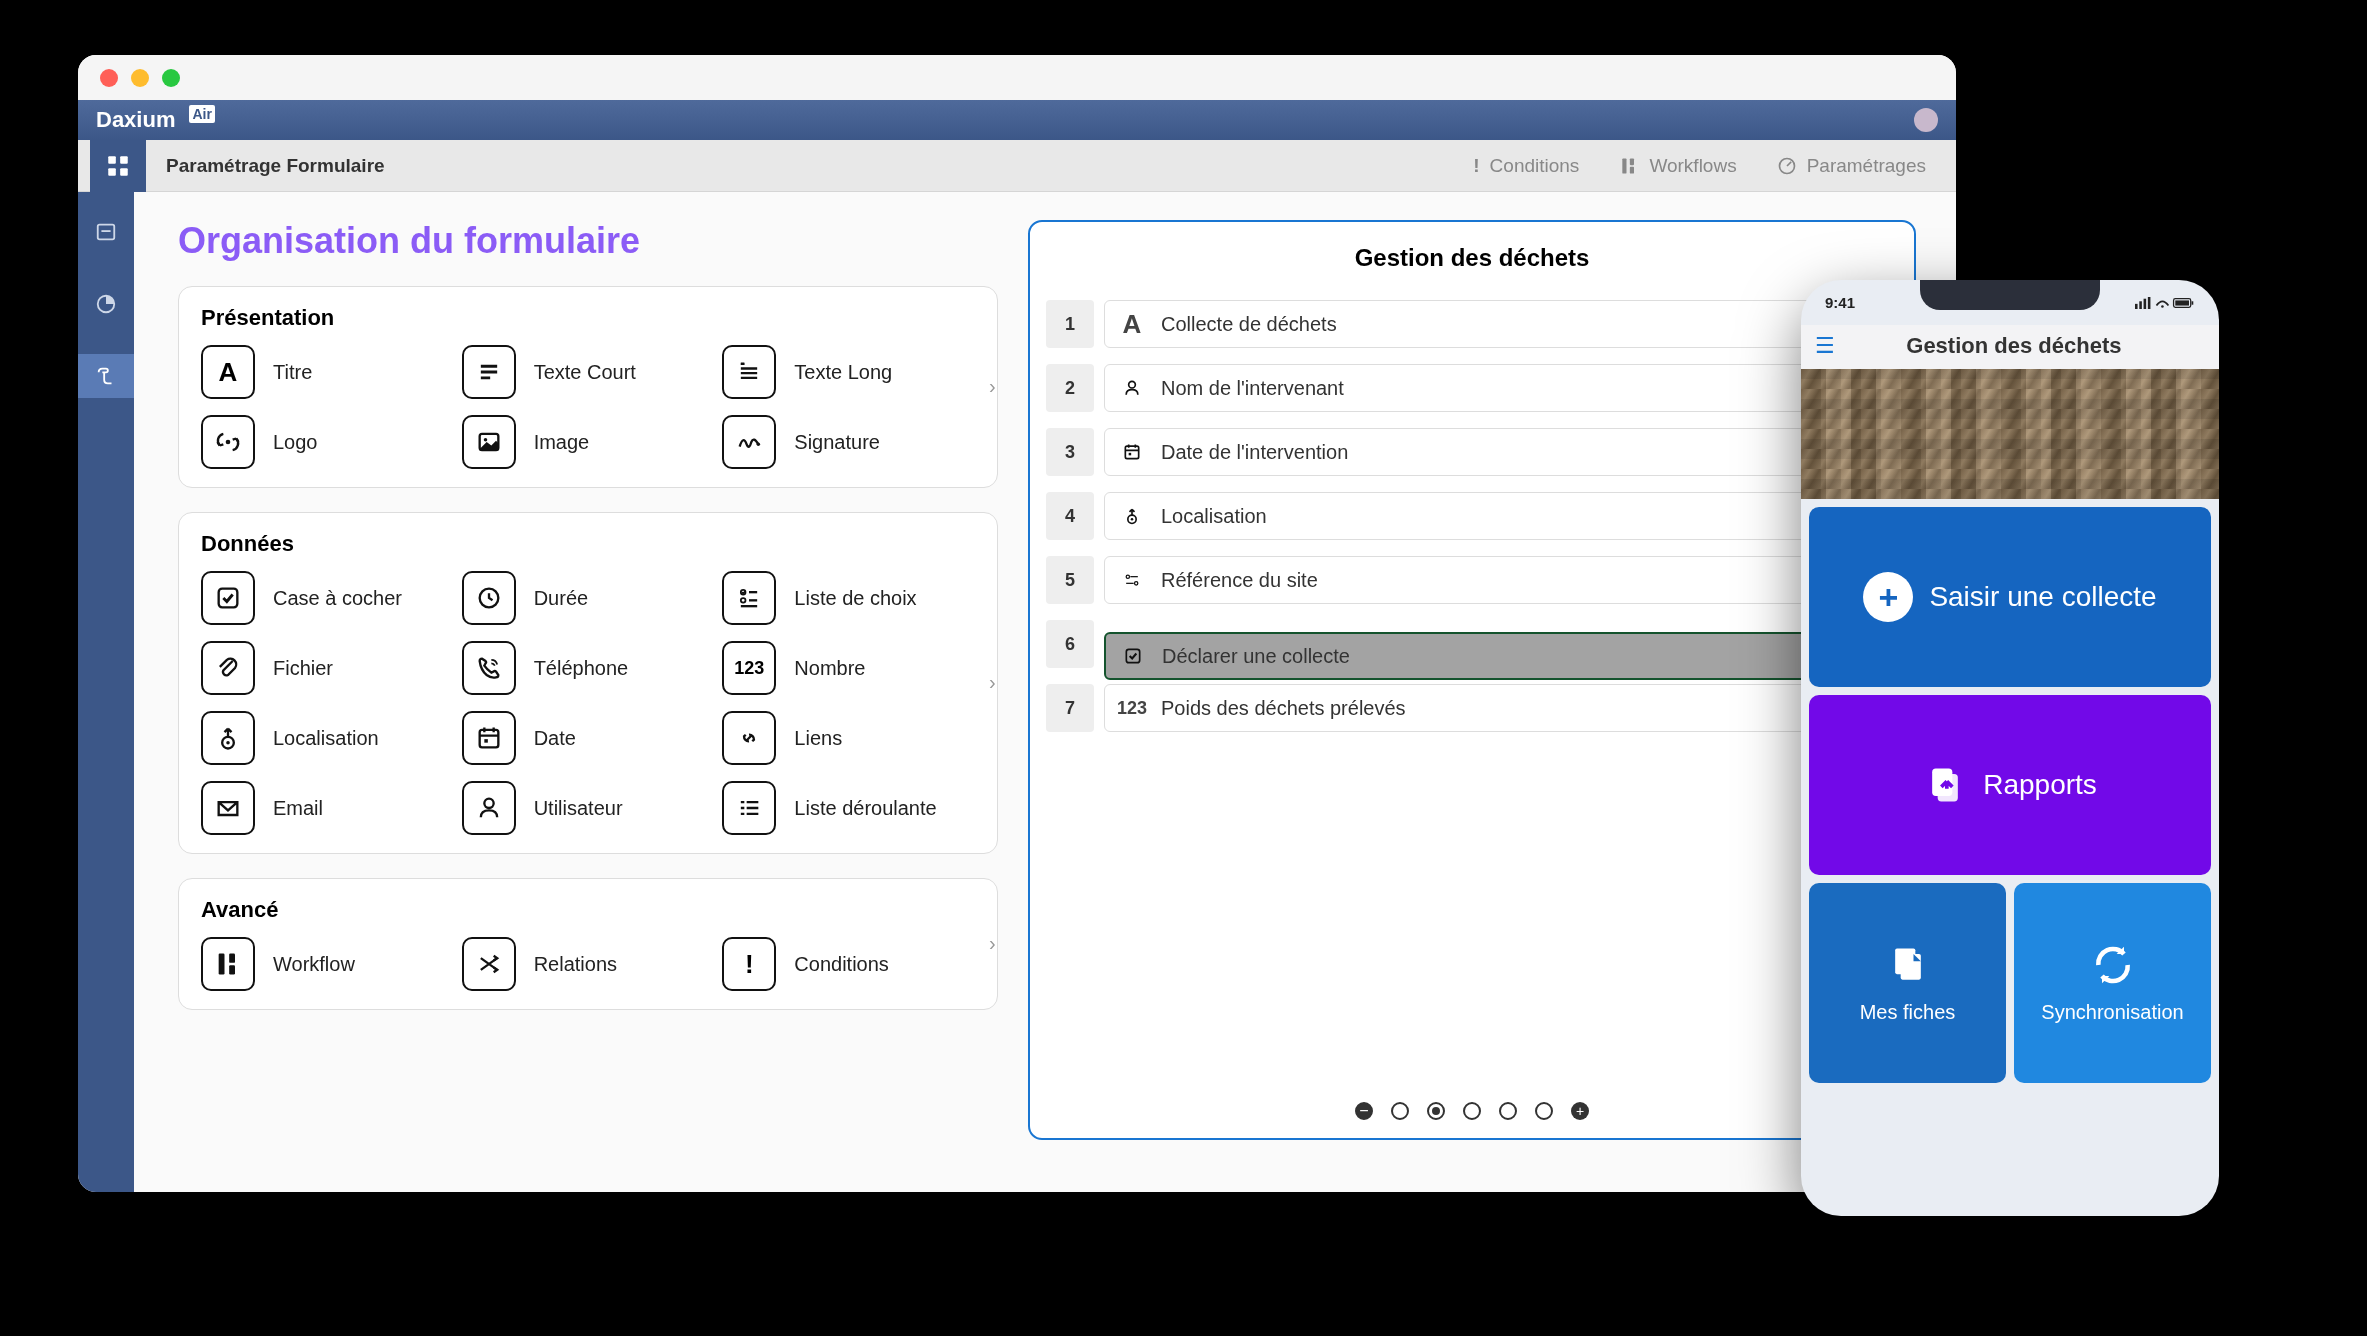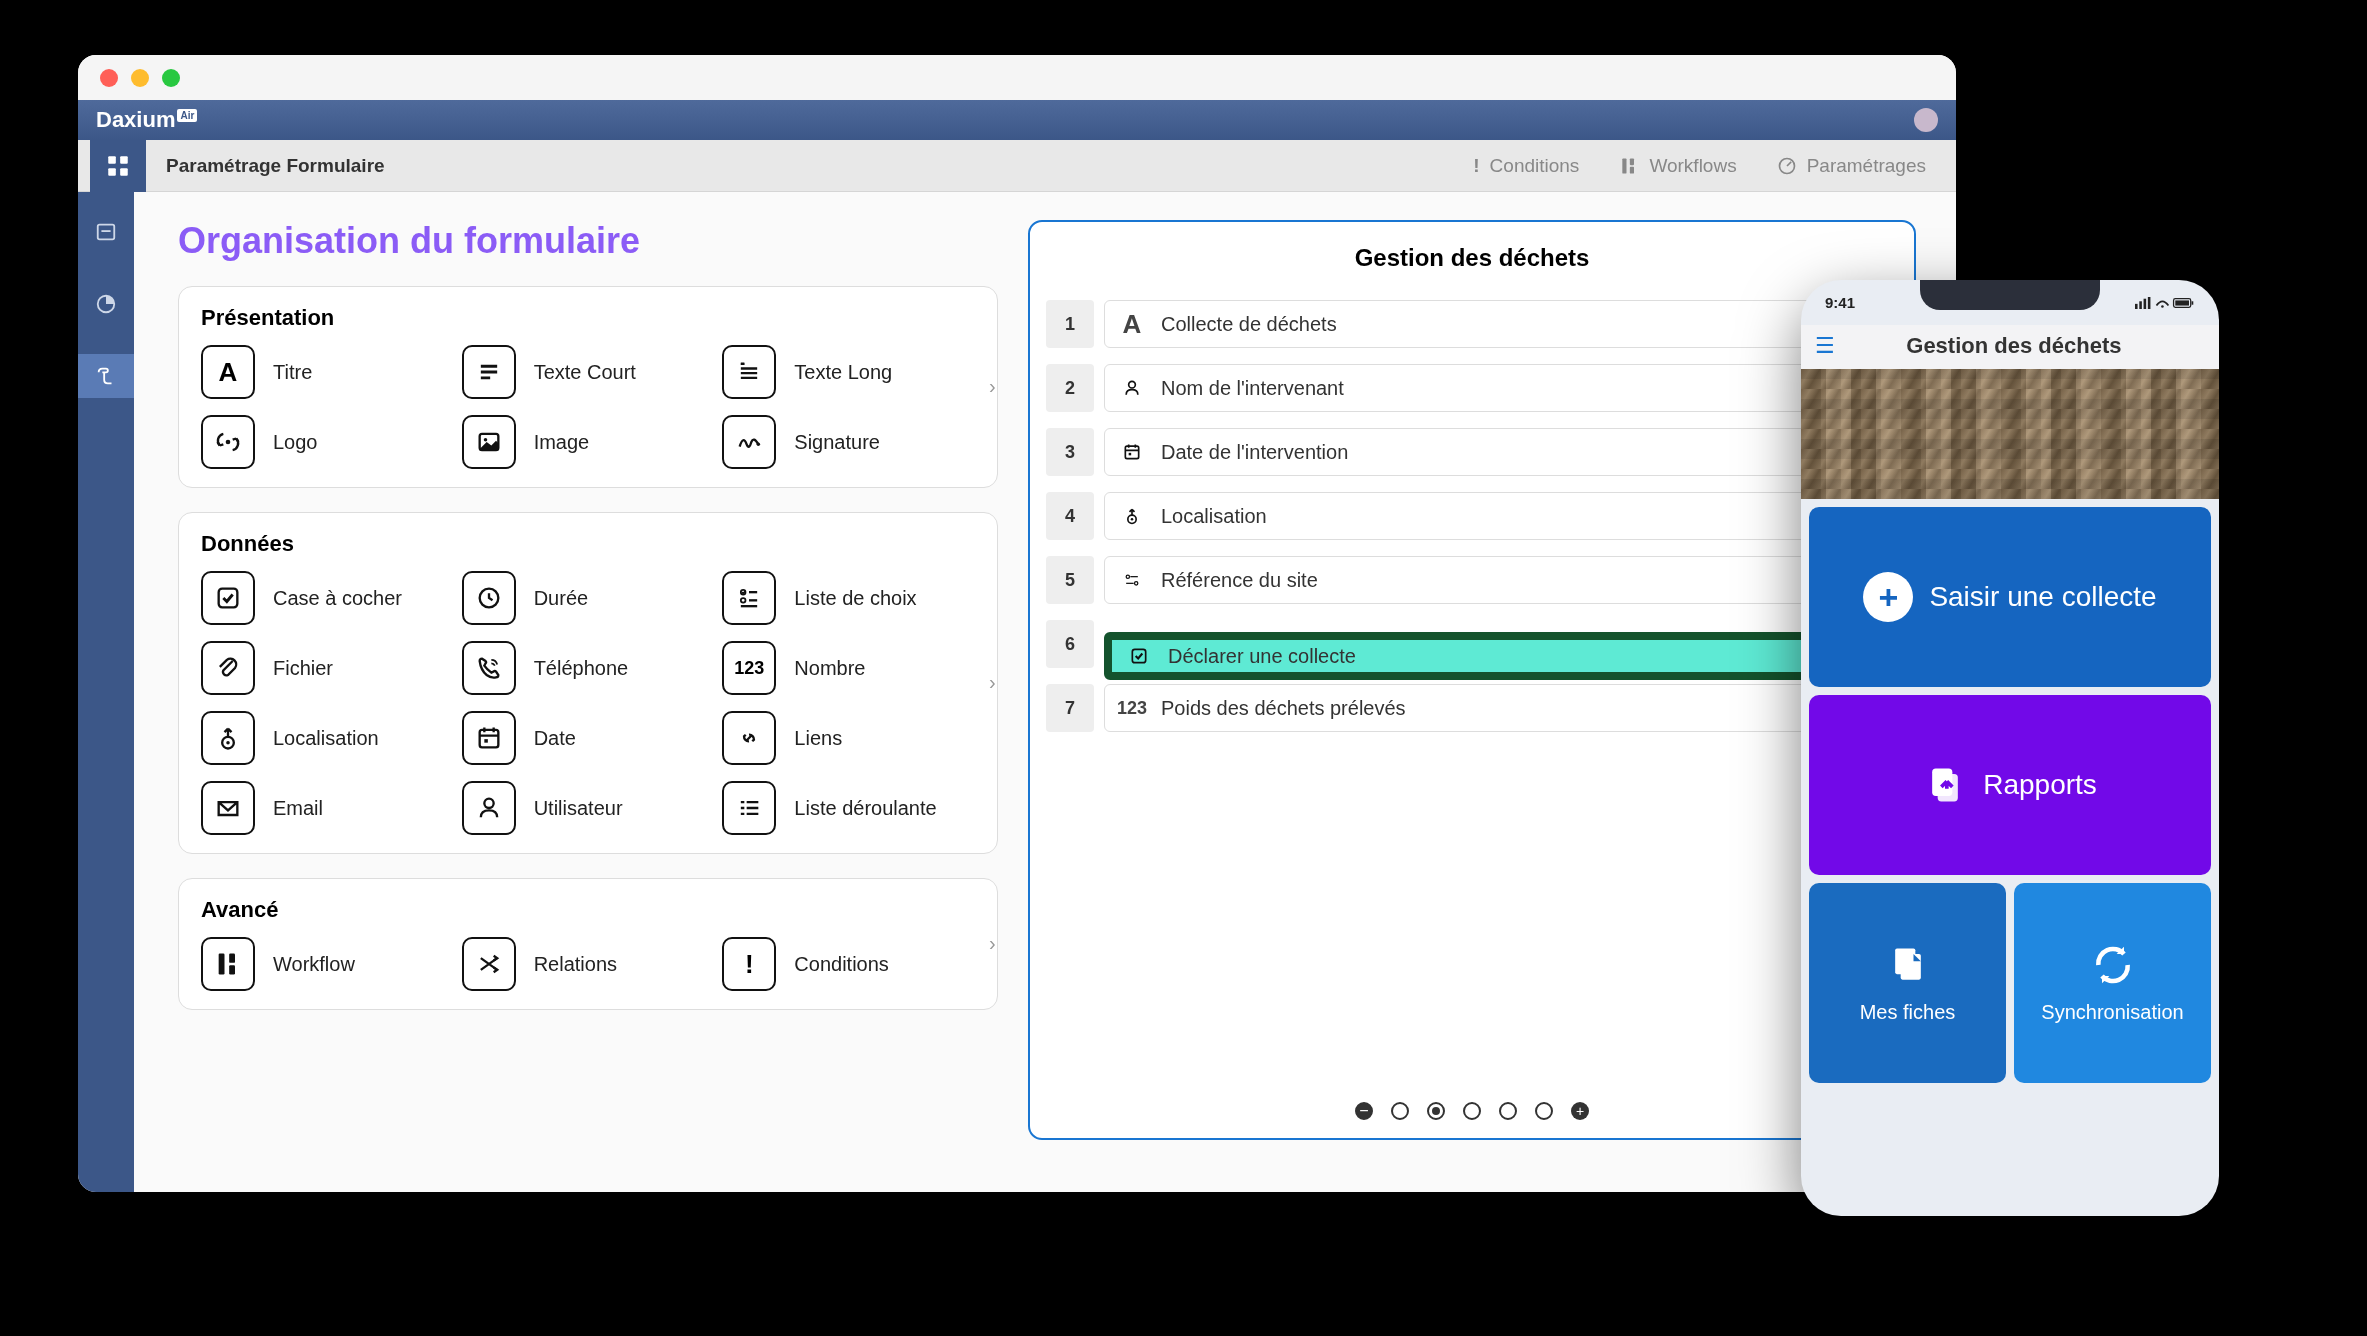--- a/index.html
+++ b/index.html
@@ -7,21 +7,21 @@
 
 
 .desktop-window { position: absolute; left: 78px; top: 55px; width: 1878px; height: 1137px; background: #fff; border-radius: 18px; overflow: hidden; box-shadow: 0 10px 40px rgba(0,0,0,0.3); }
 .titlebar { height: 45px; background: #f5f5f5; display: flex; align-items: center; padding-left: 22px; gap: 13px; }
 .tl-btn { width: 18px; height: 18px; border-radius: 50%; }
 .tl-red { background: #ff5f57; }
 .tl-yellow { background: #febc2e; }
 .tl-green { background: #28c840; }
 
 .appbar { height: 40px; background: linear-gradient(#4f6a9b, #3c5788); display: flex; align-items: center; padding: 0 18px; color: #fff; font-weight: bold; font-size: 22px; justify-content: space-between; }
-.appbar .brand sup { font-size: 10px; background: #fff; color: #3c5788; padding: 1px 3px; border-radius: 2px; margin-left: 2px; }
+.appbar .brand sup { font-size: 14px; background: #fff; color: #3c5788; padding: 1px 3px; border-radius: 2px; margin-left: 14px; }
 .appbar .avatar { width: 24px; height: 24px; background: #c8b8cc; border-radius: 50%; }
 
 .subbar { height: 52px; background: #e8e8e8; border-bottom: 1px solid #d5d5d5; display: flex; align-items: center; padding-left: 12px; }
 .subbar-left { display: flex; align-items: center; }
 .subbar .apps-btn { width: 56px; height: 52px; display: flex; align-items: center; justify-content: center; background: #3c5788; color: #fff; }
 .subbar .crumb { padding-left: 20px; font-weight: bold; font-size: 19px; color: #333; }
 .subbar-right { margin-left: auto; display: flex; gap: 40px; padding-right: 30px; color: #888; font-size: 19px; }
 .subbar-right .item { display: flex; align-items: center; gap: 10px; }
 
 .main-area { display: flex; height: calc(100% - 137px); }
@@ -40,21 +40,21 @@
 .tile-label { font-size: 20px; color: #222; }
 .card-arrow { position: absolute; right: -16px; top: 50%; transform: translateY(-50%); width: 24px; height: 24px; color: #999; font-size: 20px; }
 
 .right-col { flex: 1; }
 .preview-panel { border: 2px solid #1976d2; border-radius: 14px; background: #fff; padding: 22px 0 18px; height: 920px; display:flex; flex-direction:column; }
 .preview-title { text-align: center; font-size: 24px; font-weight: bold; margin-bottom: 20px; }
 .form-rows { flex: 1; padding: 0 8px; }
 .form-row { display: flex; align-items: center; height: 64px; gap: 10px; }
 .form-num { width: 48px; height: 48px; background: #eee; color: #333; display:flex; align-items:center; justify-content:center; font-weight:bold; font-size:18px; border-radius:4px; margin-left:8px; }
 .form-body { flex: 1; height: 48px; border: 1px solid #ddd; border-radius: 6px; display: flex; align-items: center; padding: 0 14px; gap: 16px; font-size: 20px; color: #333; }
-.form-row.selected .form-body { border: 8px solid #14532d; background: #5eead4; margin-top: 24px; }
+.form-row.selected .form-body { border: 2px solid #14532d; background: #a3a3a3; margin-top: 24px; }
 .form-field-icon { width: 26px; display:flex; justify-content:center; font-size:18px; color:#444; }
 .pager { display:flex; justify-content:center; gap: 18px; padding-top: 10px; }
 .pager-dot { width: 18px; height: 18px; border: 2px solid #333; border-radius: 50%; }
 .pager-dot.solid { background: #333; }
 .pager-dot.inner { position:relative;}
 .pager-dot.inner::after{content:""; position:absolute; inset:3px; border-radius:50%; background:#333;}
 .pager-plus { width:18px; height:18px; border-radius:50%; background:#333; color:#fff; display:flex; align-items:center; justify-content:center; font-size:14px; line-height:1;}
 
 
 .phone { position: absolute; right: 148px; top: 280px; width: 418px; height: 936px; background: #2b2f3a; border-radius: 52px; box-shadow: 0 20px 60px rgba(0,0,0,0.5); }

